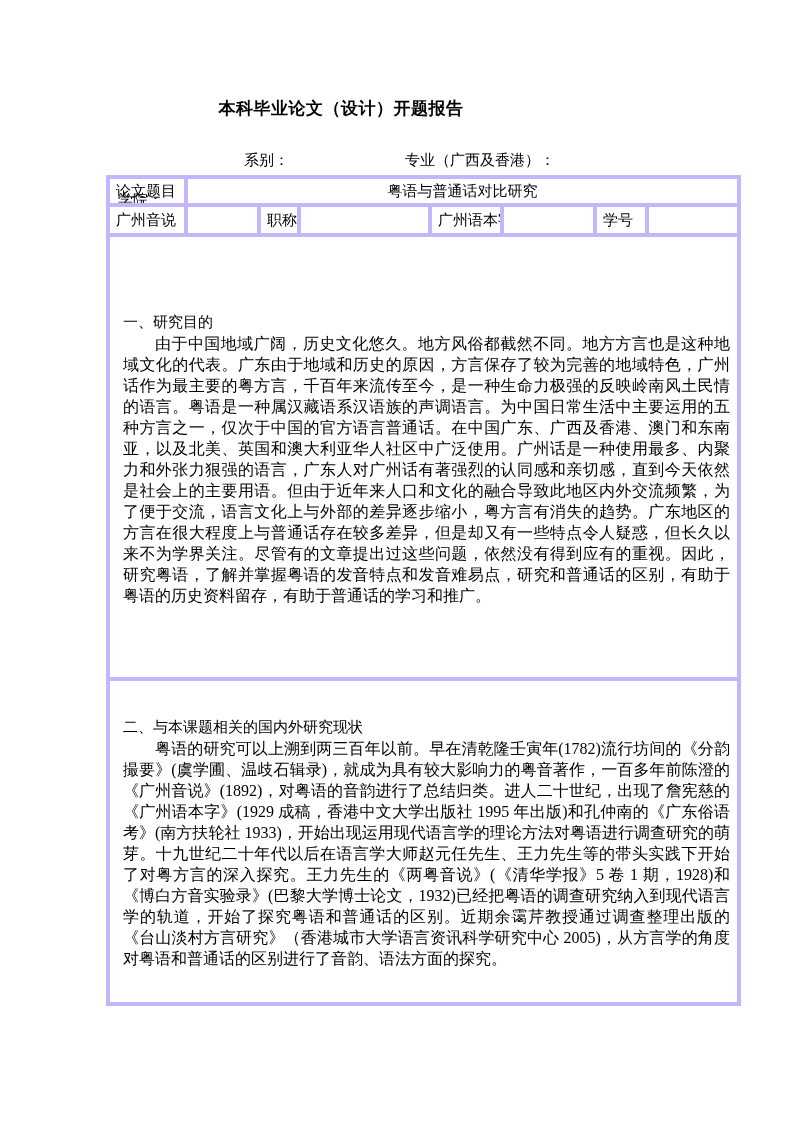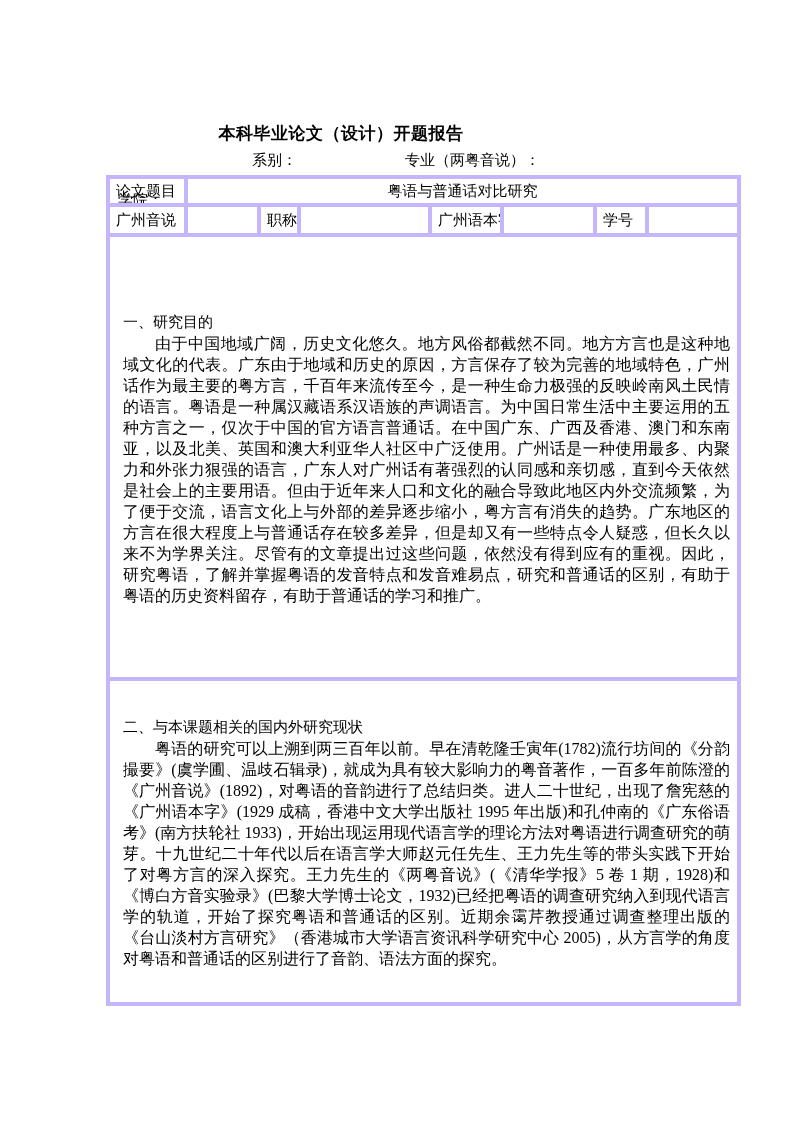--- a/index.html
+++ b/index.html
@@ -15,26 +15,25 @@
   }
   .doc-title {
     position: absolute;
     top: 97px;
     left: 0;
     width: 682px;
     text-align: center;
     font-size: 17px;
     font-weight: bold;
     letter-spacing: 0.5px;
-    margin-top: 25px;
   }
   .info-line { position: absolute; top: 151px; left: 0; width: 793px; height: 20px; font-size: 15px; }
   .info-item { position: absolute; top: 0; white-space: nowrap; }
   .info-school { left: 118px; margin-top: 40px; }
-  .info-dept   { left: 252px; text-align: right; }
+  .info-dept   { left: 244px; text-align: right; }
   .info-major  { left: 405px; }
   table.form-table {
     position: absolute;
     left: 106px;
     top: 175px;
     width: 631px;
     border-collapse: collapse;
     table-layout: fixed;
     border: 1px solid #000;
     border-bottom-width: 2px;
@@ -66,21 +65,21 @@
 </head>
 <body>
 
 <div class="page">
 
   <div class="doc-title">本科毕业论文（设计）开题报告</div>
 
   <div class="info-line">
     <span class="info-item info-school">学院：</span>
     <span class="info-item info-dept">系别：</span>
-    <span class="info-item info-major">专业（两粤音说）：</span>
+    <span class="info-item info-major">专业（广西及香港）：</span>
   </div>
 
   <table class="form-table">
     <colgroup>
       <col style="width:78px">
       <col style="width:73px">
       <col style="width:40px">
       <col style="width:131px">
       <col style="width:72px">
       <col style="width:93px">

